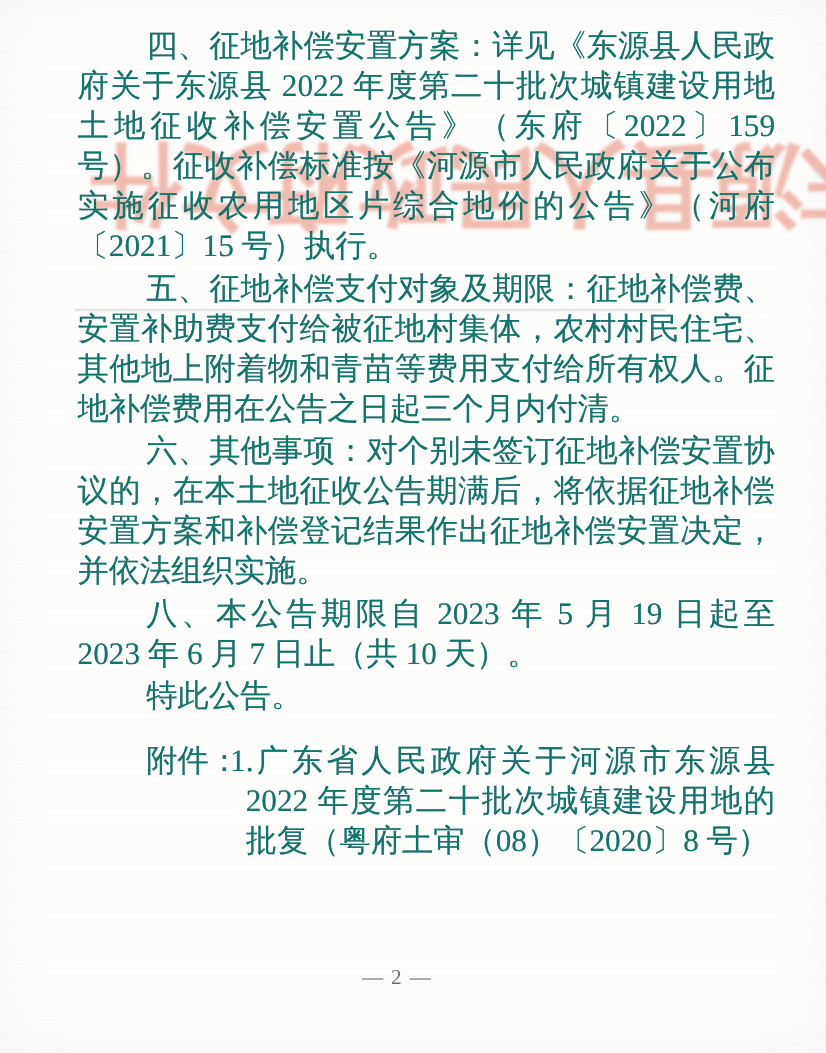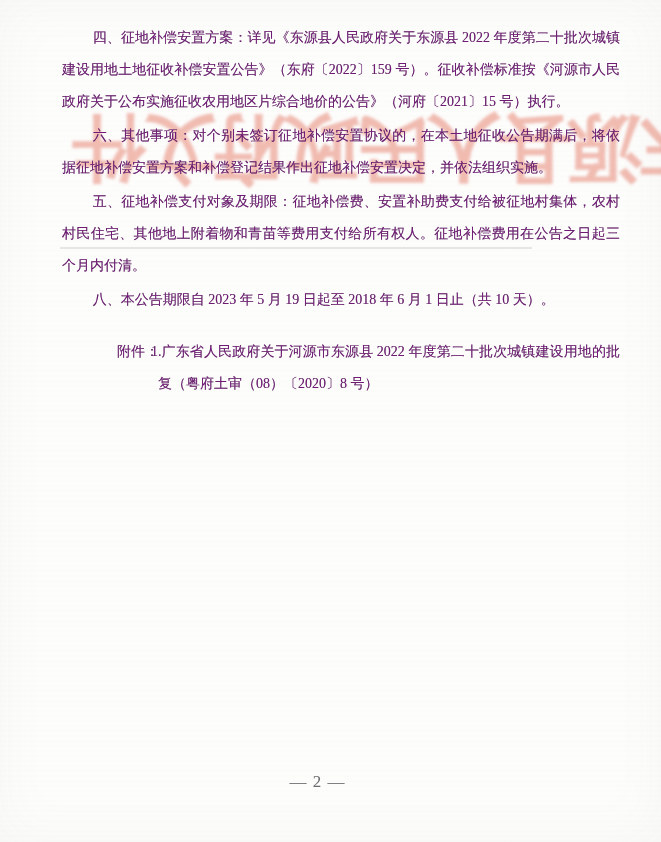--- a/index.html
+++ b/index.html
@@ -34,23 +34,23 @@
     transform-origin: 50% 50%;
     filter: blur(1.4px);
     user-select: none;
   }
   .content {
     position: absolute;
     top: 22px;
     left: 62px;
     width: 558px;
     z-index: 1;
-    font-size: 14px;
+    font-size: 25px;
     line-height: 32px;
-    color: #701a75;
+    color: #0f766e;
     text-align: justify;
     text-justify: inter-ideograph;
     text-shadow: 0 0 0.5px rgba(70,70,75,0.55);
   }
   .para {
     margin: 0 0 2px 0;
     text-indent: 2.2em;
   }
   .attachment {
     display: flex;
@@ -91,23 +91,24 @@
 </style>
 </head>
 <body>
 
 <div class="page">
 
   <div class="watermark">东源县人民政府文件</div>
 
   <div class="content">
     <p class="para">四、征地补偿安置方案：详见《东源县人民政府关于东源县 2022 年度第二十批次城镇建设用地土地征收补偿安置公告》（东府〔2022〕159 号）。征收补偿标准按《河源市人民政府关于公布实施征收农用地区片综合地价的公告》（河府〔2021〕15 号）执行。</p>
+    <p class="para">五、征地补偿支付对象及期限：征地补偿费、安置补助费支付给被征地村集体，农村村民住宅、其他地上附着物和青苗等费用支付给所有权人。征地补偿费用在公告之日起三个月内付清。</p>
     <p class="para">六、其他事项：对个别未签订征地补偿安置协议的，在本土地征收公告期满后，将依据征地补偿安置方案和补偿登记结果作出征地补偿安置决定，并依法组织实施。</p>
-    <p class="para">五、征地补偿支付对象及期限：征地补偿费、安置补助费支付给被征地村集体，农村村民住宅、其他地上附着物和青苗等费用支付给所有权人。征地补偿费用在公告之日起三个月内付清。</p>
-    <p class="para">八、本公告期限自 2023 年 5 月 19 日起至 2018 年 6 月 1 日止（共 10 天）。</p>
+    <p class="para">八、本公告期限自 2023 年 5 月 19 日起至 2023 年 6 月 7 日止（共 10 天）。</p>
+    <p class="para">特此公告。</p>
 
     <div class="attachment">
       <span class="att-label">附件：</span>
       <div class="att-content">1.广东省人民政府关于河源市东源县 2022 年度第二十批次城镇建设用地的批复（粤府土审（08）〔2020〕8 号）</div>
     </div>
   </div>
 
   <div class="artifact-line"></div>
 
   <div class="page-number">— 2 —</div>

